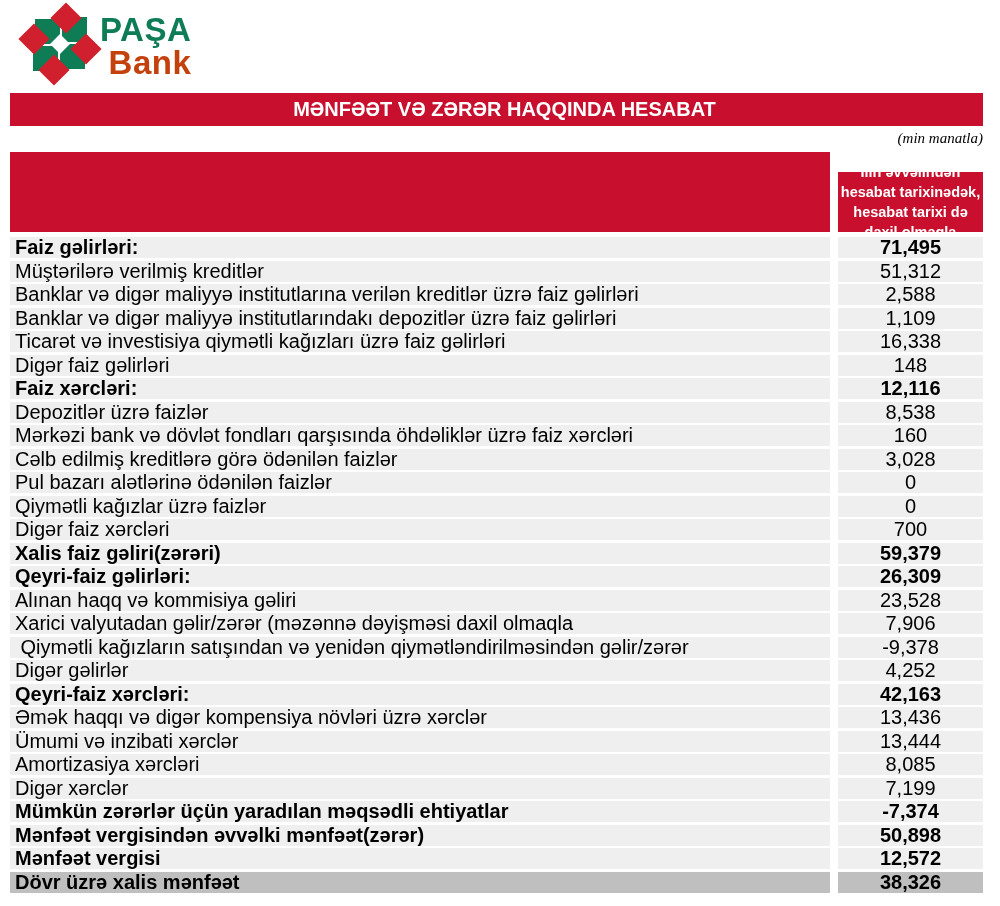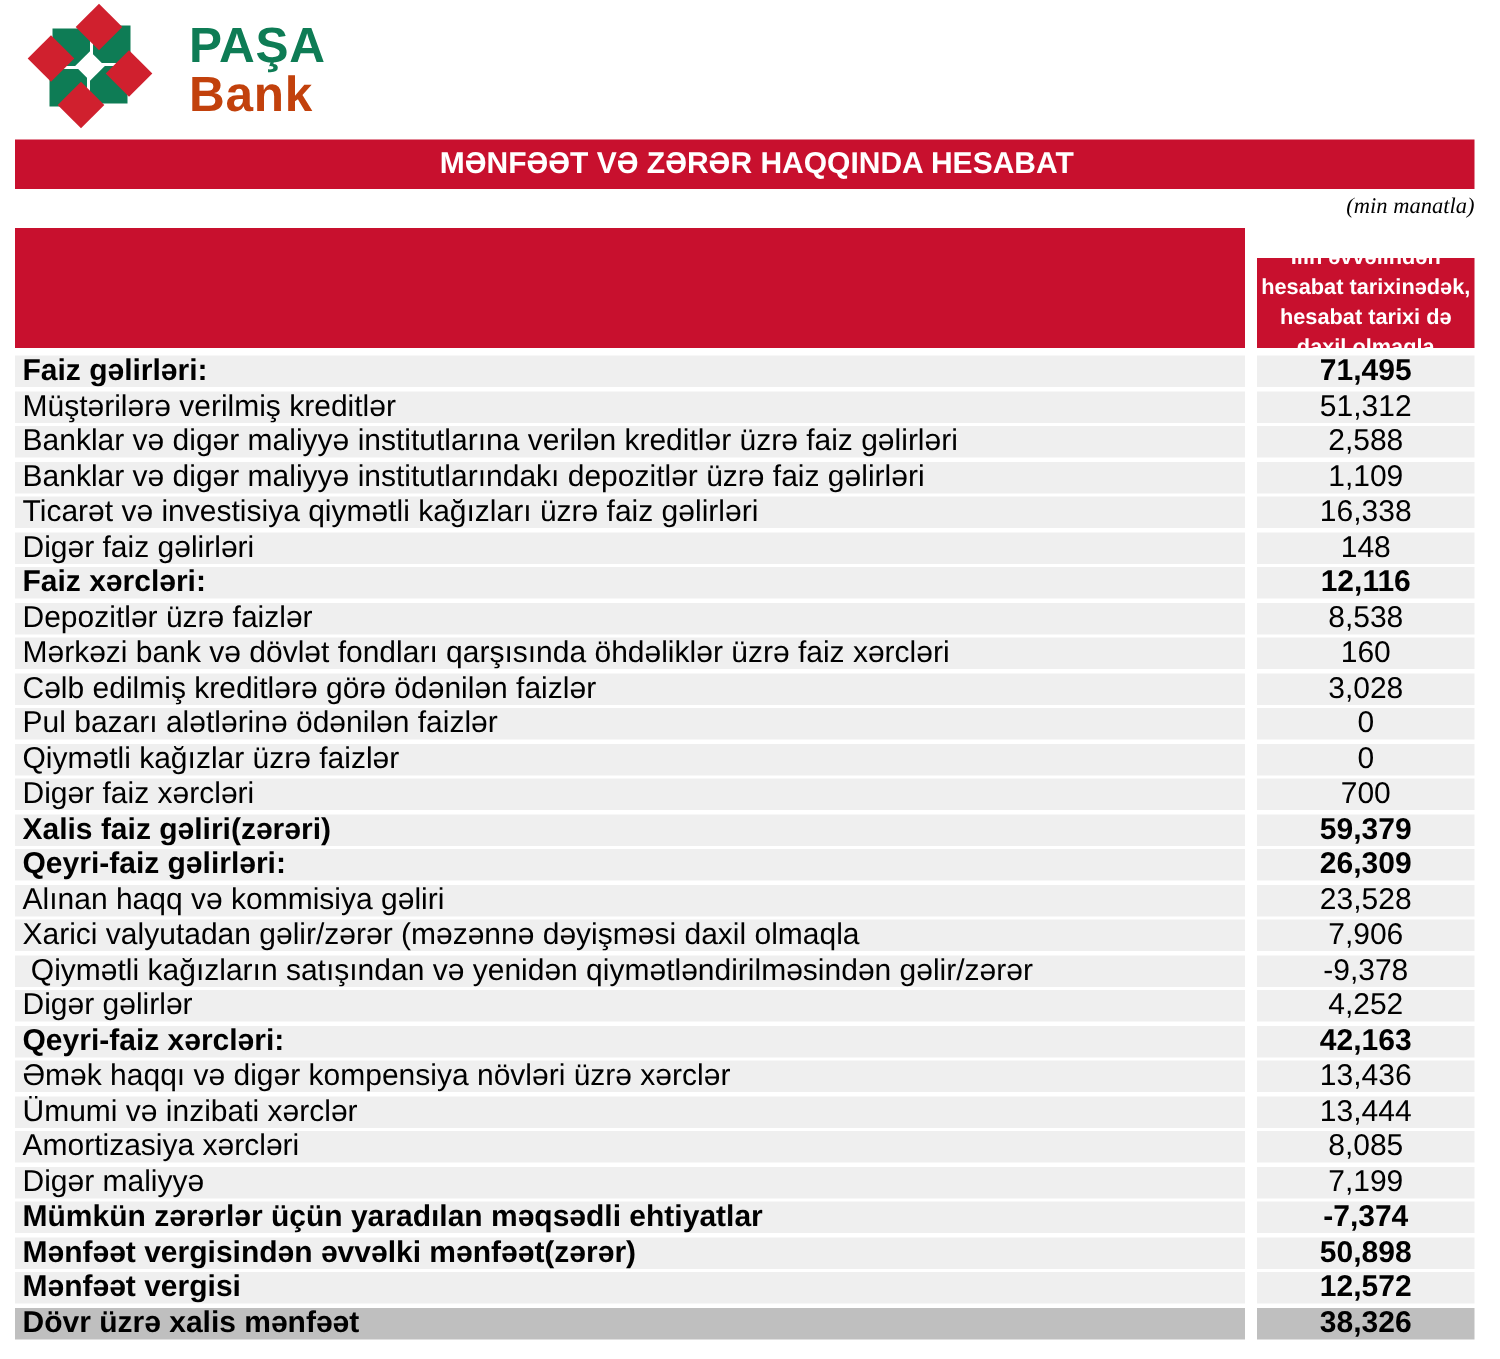--- a/index.html
+++ b/index.html
@@ -18,21 +18,21 @@
   .gsq.tl { left: 13px; top: 13px; }
   .gsq.tr { left: 40px; top: 11px; }
   .gsq.bl { left: 11px; top: 40px; }
   .gsq.br { left: 38px; top: 38px; }
   .rdi { position: absolute; width: 22px; height: 22px; background: #D0202E; transform: rotate(45deg); }
   .rdi.n { left: 33px; top: 1px; }
   .rdi.e { left: 53px; top: 32px; }
   .rdi.s { left: 21px; top: 53px; }
   .rdi.w { left: 1px; top: 22px; }
   .logo-center { position: absolute; left: 31px; top: 31px; width: 14px; height: 14px; background: #fff; transform: rotate(45deg); }
-  .brand-text { margin-left: 28px; line-height: 1.0; padding-top: 4px; }
+  .brand-text { margin-left: 2px; line-height: 1.0; padding-top: 4px; text-align: right; }
   .brand-top { font-size: 33px; font-weight: bold; color: #0E7C55; letter-spacing: 0.5px; }
   .brand-bottom { font-size: 33px; font-weight: bold; color: #c2410c; letter-spacing: 0.5px; }
 
   
   .banner {
     position: absolute; left: 10px; top: 93px; width: 973px; height: 33px;
     background: #C8102E; color: #ffffff;
     display: flex; align-items: center; justify-content: center;
     font-size: 20px; font-weight: bold; padding-left: 16px;
   }
@@ -209,21 +209,21 @@
     <div class="cell label">Ümumi və inzibati xərclər</div>
     <div class="cell value">13,444</div>
   </div>
 
   <div class="trow">
     <div class="cell label">Amortizasiya xərcləri</div>
     <div class="cell value">8,085</div>
   </div>
 
   <div class="trow">
-    <div class="cell label">Digər maliyyə</div>
+    <div class="cell label">Digər xərclər</div>
     <div class="cell value">7,199</div>
   </div>
 
   <div class="trow bold">
     <div class="cell label">Mümkün zərərlər üçün yaradılan məqsədli ehtiyatlar</div>
     <div class="cell value">-7,374</div>
   </div>
 
   <div class="trow bold">
     <div class="cell label">Mənfəət vergisindən əvvəlki mənfəət(zərər)</div>

